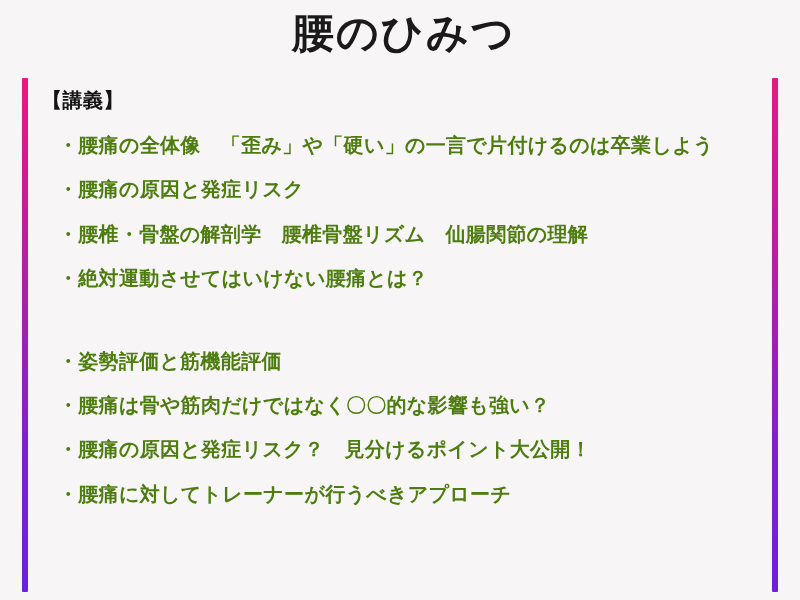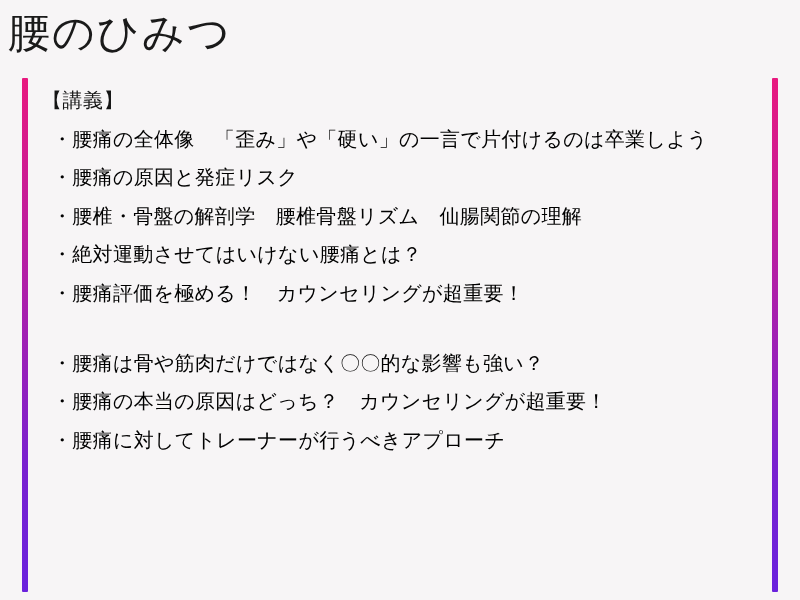--- a/index.html
+++ b/index.html
@@ -14,26 +14,27 @@
     overflow: hidden;
   }
   .slide {
     position: relative;
     width: 800px;
     height: 600px;
     box-sizing: border-box;
     background: #f7f5f6;
   }
   .slide-title {
+    text-align: center;
     font-size: 42px;
     line-height: 1.1;
     color: #1a1a1a;
     padding-top: 10px;
     letter-spacing: 2px;
-    font-weight: normal;
+    font-weight: bold;
     font-family: "Liberation Serif", "DejaVu Serif", serif;
     margin-left: 8px;
   }
   .body-area {
     position: absolute;
     left: 22px;
     top: 78px;
     right: 22px;
     bottom: 8px;
     display: flex;
@@ -48,33 +49,34 @@
     background: linear-gradient(to bottom, #e8197f 0%, #b01fa8 40%, #7a21cf 75%, #6a22dd 100%);
   }
   .rail-right {
     background: linear-gradient(to bottom, #e8197f 0%, #b01fa8 40%, #7a21cf 75%, #6a22dd 100%);
   }
   .content {
     flex: 1 1 auto;
     padding: 8px 8px 0 14px;
     box-sizing: border-box;
     overflow: hidden;
+    font-weight: bold;
   }
   .section-head {
     font-size: 20px;
     line-height: 1.45;
     color: #141414;
     margin: 0 0 1px 0;
     letter-spacing: 0.5px;
   }
   .bullet-line {
     font-size: 20px;
     line-height: 1.42;
-    color: #000000;
-    margin: 10px;
+    color: #4d7c0f;
+    margin: 16px;
     white-space: pre;
     letter-spacing: 0.3px;
   }
   .bullet-line .small {
     font-size: 14px;
   }
   .indent {
     padding-left: 52px;
   }
   .spacer {
@@ -92,27 +94,27 @@
     <div class="rail rail-left"></div>
 
     <div class="content">
 
       <div class="section-head">【講義】</div>
 
       <div class="bullet-line">・腰痛の全体像　「歪み」や「硬い」の一言で片付けるのは卒業しよう</div>
       <div class="bullet-line">・腰痛の原因と発症リスク</div>
       <div class="bullet-line">・腰椎・骨盤の解剖学　腰椎骨盤リズム　仙腸関節の理解</div>
       <div class="bullet-line">・絶対運動させてはいけない腰痛とは？</div>
-      <div class="bullet-line">・腰痛評価を極める！　カウンセリングが超重要！</div>
 
       <div class="spacer"></div>
 
 
+      <div class="bullet-line">・姿勢評価と筋機能評価</div>
       <div class="bullet-line">・腰痛は骨や筋肉だけではなく〇〇的な影響も強い？</div>
-      <div class="bullet-line">・腰痛の本当の原因はどっち？　カウンセリングが超重要！</div>
+      <div class="bullet-line">・腰痛の原因と発症リスク？　見分けるポイント大公開！</div>
       <div class="bullet-line">・腰痛に対してトレーナーが行うべきアプローチ</div>
 
     </div>
 
     <div class="rail rail-right"></div>
   </div>
 
 </div>
 
 </body></html>

